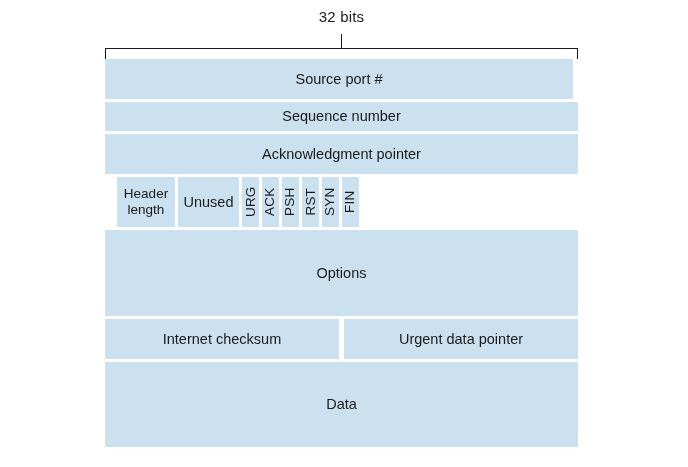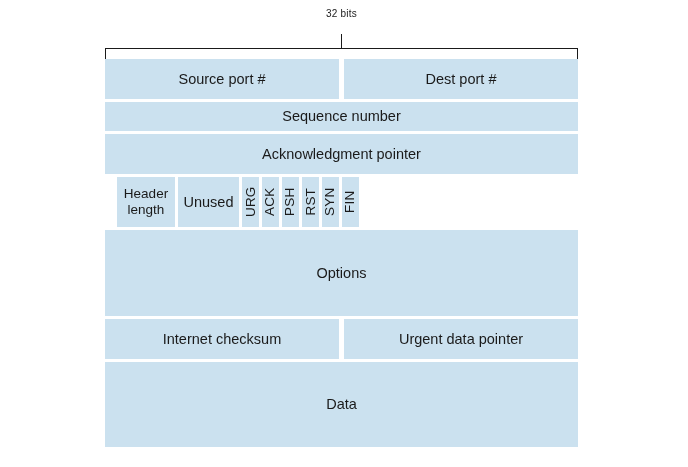--- a/index.html
+++ b/index.html
@@ -23,21 +23,21 @@
     top: 8px;
     width: 473px;
     height: 50px;
   }
   #bits-label {
     position: absolute;
     left: 0;
     top: 0;
     width: 473px;
     text-align: center;
-    font-size: 10px;
+    font-size: 15px;
     letter-spacing: 0.2px;
     color: #1a1a1a;
     white-space: nowrap;
   }
   #center-tick {
     position: absolute;
     left: 236px;
     top: 26px;
     width: 1px;
     height: 15px;
@@ -132,21 +132,20 @@
   <div id="bits-label">32 bits</div>
   <div id="center-tick"></div>
   <div id="span-bracket"></div>
 </div>
 
 <div id="tcp-segment">
 
   <div class="seg-row row-ports">
     <div class="cell half">Source port #</div>
     <div class="gap"></div>
-    <div class="cell half">Dest port #</div>
   </div>
 
   <div class="seg-row row-seq">
     <div class="cell half">Sequence number</div>
   </div>
 
   <div class="seg-row row-ack">
     <div class="cell half">Acknowledgment pointer</div>
   </div>
 

